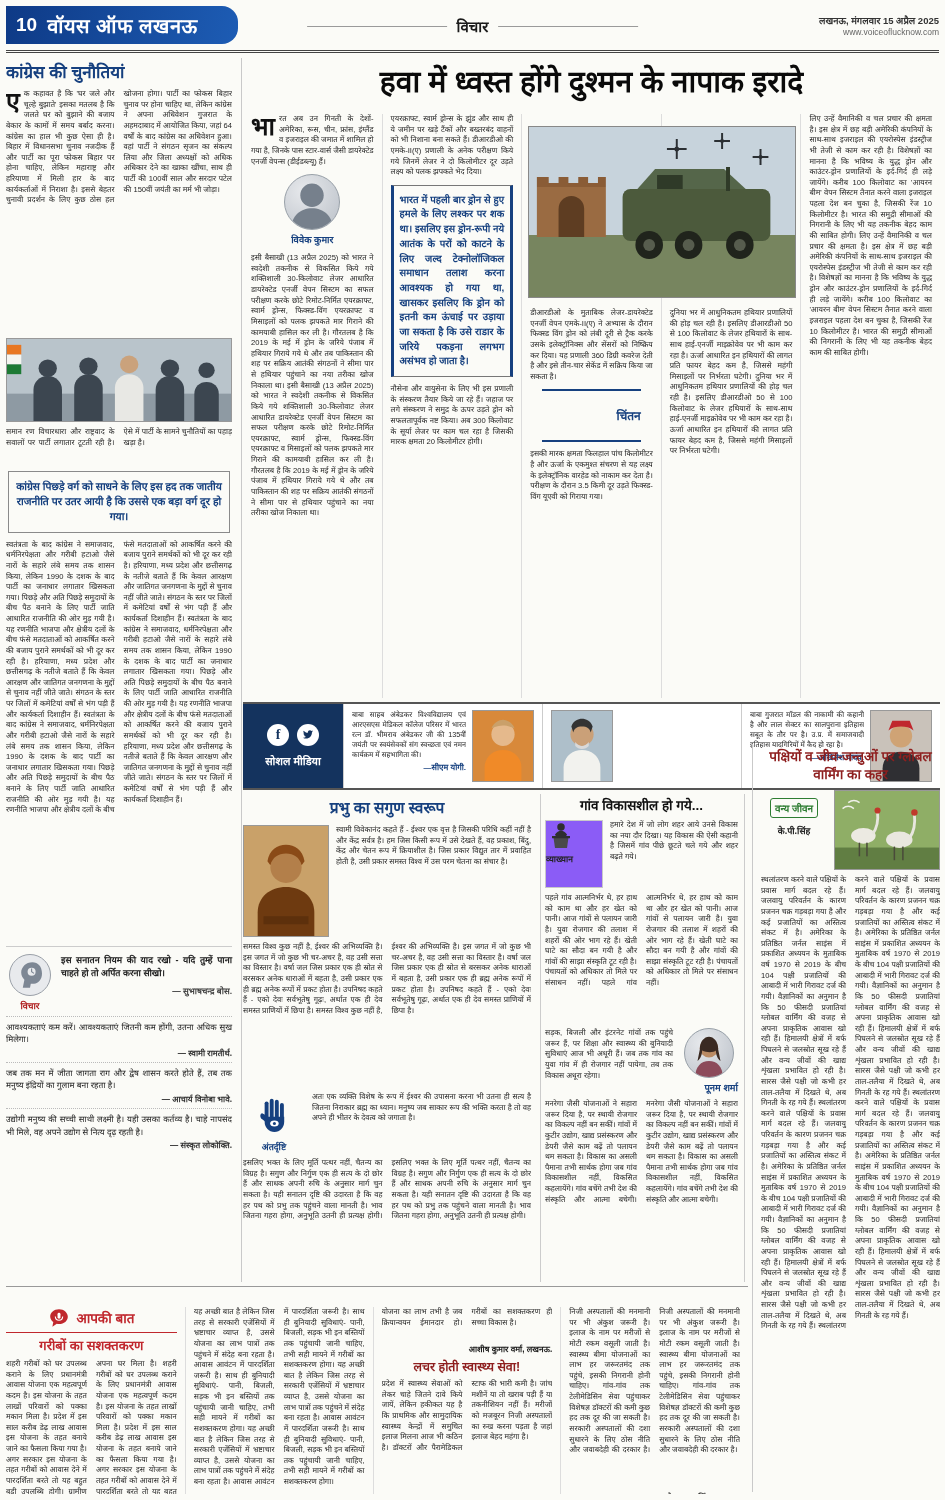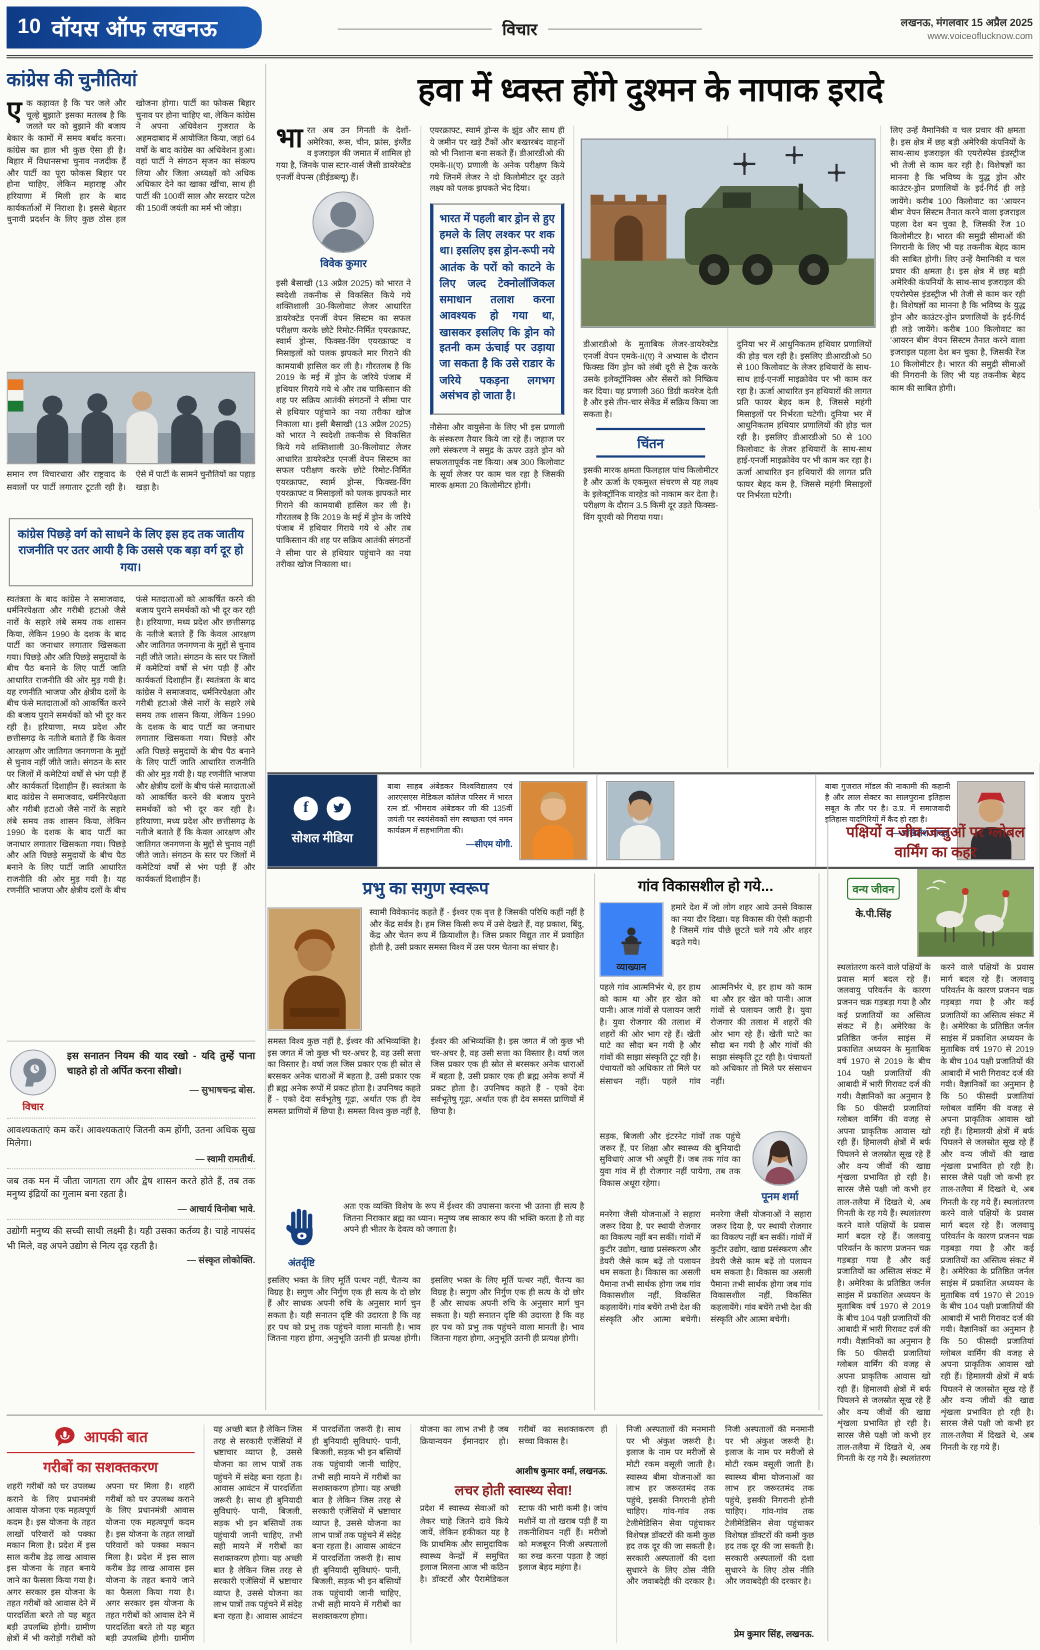--- a/index.html
+++ b/index.html
@@ -43,51 +43,51 @@
 .ncol{flex:1;padding:0 8px;overflow:hidden}
 .ncol:first-child{padding-left:0}
 .ncol+.ncol{border-left:1px solid #ddd}
 .ncol.pt{padding-top:194px}
 .mil-photo{position:absolute;left:285px;top:12px;width:268px;height:172px;border:1px solid #888;z-index:2;background:#ccd8e0;overflow:hidden}
 .author-block{margin:7px auto;text-align:center}
 .acirc{width:56px;height:56px;border-radius:50%;margin:0 auto;background:radial-gradient(circle at 35% 30%,#e7e9ec,#b9bfc7);border:1px solid #98a0a8;overflow:hidden;display:flex;align-items:flex-end;justify-content:center}
 .acirc.sm{width:50px;height:50px}
 .aname{font-size:9.5px;font-weight:bold;margin-top:3px;color:#16407f}
 .pullq{border:1px solid #777;border-left:3px solid #16407f;border-right:3px solid #16407f;padding:7px 6px;margin:7px 0;font-size:9.8px;font-weight:bold;color:#16407f;line-height:1.5;text-align:justify}
-.chintan{margin:7px 12px;padding:3px 0;border-top:2px solid #16407f;border-bottom:2px solid #16407f;text-align:center;font-weight:bold;font-size:12px;color:#16407f}
+.chintan{margin:7px 12px;padding:16px 0;border-top:2px solid #16407f;border-bottom:2px solid #16407f;text-align:right;font-weight:bold;font-size:12px;color:#16407f}
 
 #social-strip{position:absolute;left:243px;top:702px;width:697px;height:88px;border-top:2px solid #555;border-bottom:2px solid #555;display:flex;overflow:hidden;background:#fff}
 .sm-iconbox{flex:0 0 100px;background:#14335e;color:#fff;display:flex;flex-direction:column;align-items:center;justify-content:center;gap:7px}
 .sm-icons{display:flex;gap:8px}
 .ic{width:22px;height:22px;border-radius:50%;background:#fff;color:#14335e;display:flex;align-items:center;justify-content:center;font-weight:bold;font-size:14px;font-family:"Liberation Serif",serif}
 .sm-label{font-size:11px;font-weight:bold}
 .post{flex:1;display:flex;gap:6px;padding:6px 8px;border-left:1px solid #ccc;overflow:hidden}
 .ptxt{flex:1;font-size:7.2px;line-height:1.38;text-align:justify;color:#222;overflow:hidden}
 .pcr{font-size:8px;font-weight:bold;text-align:right;margin-top:2px;color:#16407f}
 .pphoto{flex:0 0 62px;height:72px;align-self:center;border:1px solid #999;overflow:hidden}
 
 #prabhu{position:absolute;left:243px;top:794px;width:298px;height:488px;padding-right:9px;border-right:1px solid #ccc;overflow:hidden}
 #prabhu h3{font-size:15.5px;color:#16407f;text-align:center;margin:2px 0 7px}
 .row{display:flex;gap:7px;margin-bottom:5px}
 .row .small{flex:1}
 .vivek-photo{flex:0 0 86px;height:112px;border:1px solid #999;overflow:hidden}
 .insight{flex:0 0 62px;text-align:center;padding-top:4px}
 .ins-label{font-size:9px;font-weight:bold;color:#16407f;margin-top:2px}
 #gaon{position:absolute;left:545px;top:794px;width:200px;height:488px;padding-right:6px;border-right:1px solid #ccc;overflow:hidden}
 #gaon h3{font-size:13.5px;color:#101010;text-align:center;margin:2px 0 6px}
-.lect{flex:0 0 58px;height:68px;background:#3b82f6;border:1px solid #c9c9c9;text-align:center;padding-top:20px;font-size:8.5px;font-weight:bold;color:#222}
-.pauthor{flex:0 0 58px;text-align:center}
+.lect{flex:0 0 58px;height:68px;background:#8b5cf6;border:1px solid #c9c9c9;text-align:left;padding-top:0;font-size:8.5px;font-weight:bold;color:#222}
+.pauthor{flex:0 0 58px;text-align:right}
 #wildlife{position:absolute;left:752px;top:744px;width:188px;height:748px;padding-left:8px;border-left:1px solid #c9c9c9;overflow:hidden}
 #wildlife h3{font-size:13.5px;color:#8e1f1f;text-align:center;line-height:1.3;margin:4px 0 7px}
 .wl-meta{flex:0 0 66px;text-align:center;padding-top:8px}
 .wl-label{font-size:10px;font-weight:bold;color:#2e7d32;border:1px solid #2e7d32;border-radius:3px;padding:2px 4px;display:inline-block}
 .wl-author{font-size:9px;font-weight:bold;margin-top:6px;color:#222}
 .cranes-photo{flex:1;height:80px;border:1px solid #999;overflow:hidden;background:#8fae66}
 
-#bottom-band{position:absolute;left:6px;top:1286px;width:742px;height:208px;border-top:1px solid #999;padding-top:8px;display:flex;overflow:hidden}
+#bottom-band{position:absolute;left:6px;top:1286px;width:742px;height:208px;border-top:1px solid #999;padding-top:20px;display:flex;overflow:hidden}
 .bcol{flex:1;padding:0 8px;overflow:hidden}
 .bcol:first-child{padding-left:0}
 .bcol+.bcol{border-left:1px solid #ddd}
 .aapki{display:flex;align-items:center;justify-content:center;gap:6px;color:#c0272d;font-weight:bold;font-size:13.5px;margin-bottom:3px;border-bottom:1px solid #c0272d;padding-bottom:3px}
 .garib-h{font-size:13px;color:#c0272d;text-align:center;margin:2px 0 5px}
 .health-h{font-size:12.5px;color:#8e1f1f;text-align:center;margin:4px 0}
 .sign{font-size:8.2px;font-weight:bold;text-align:right;margin:2px 0}
 .h-pre{height:34px;overflow:hidden}
 </style>
 </head>

